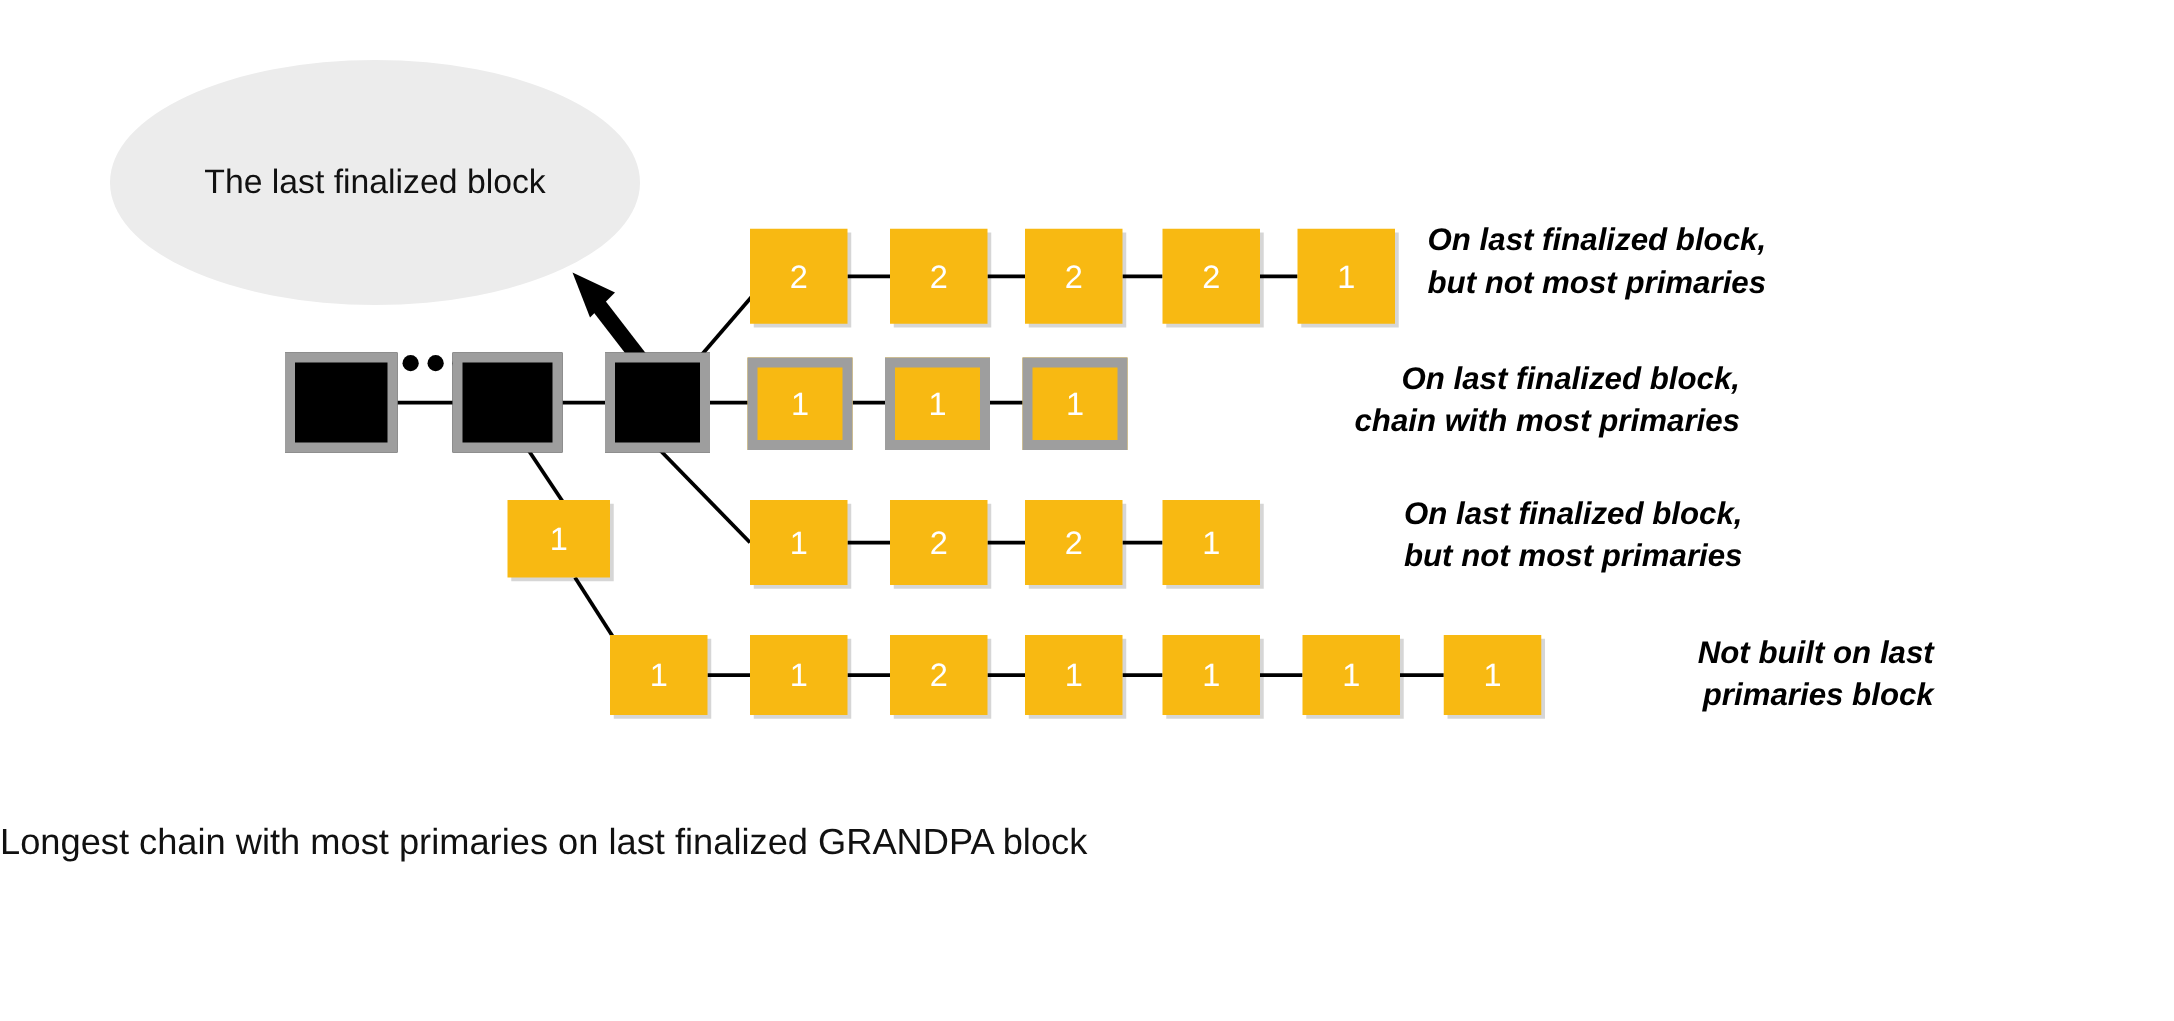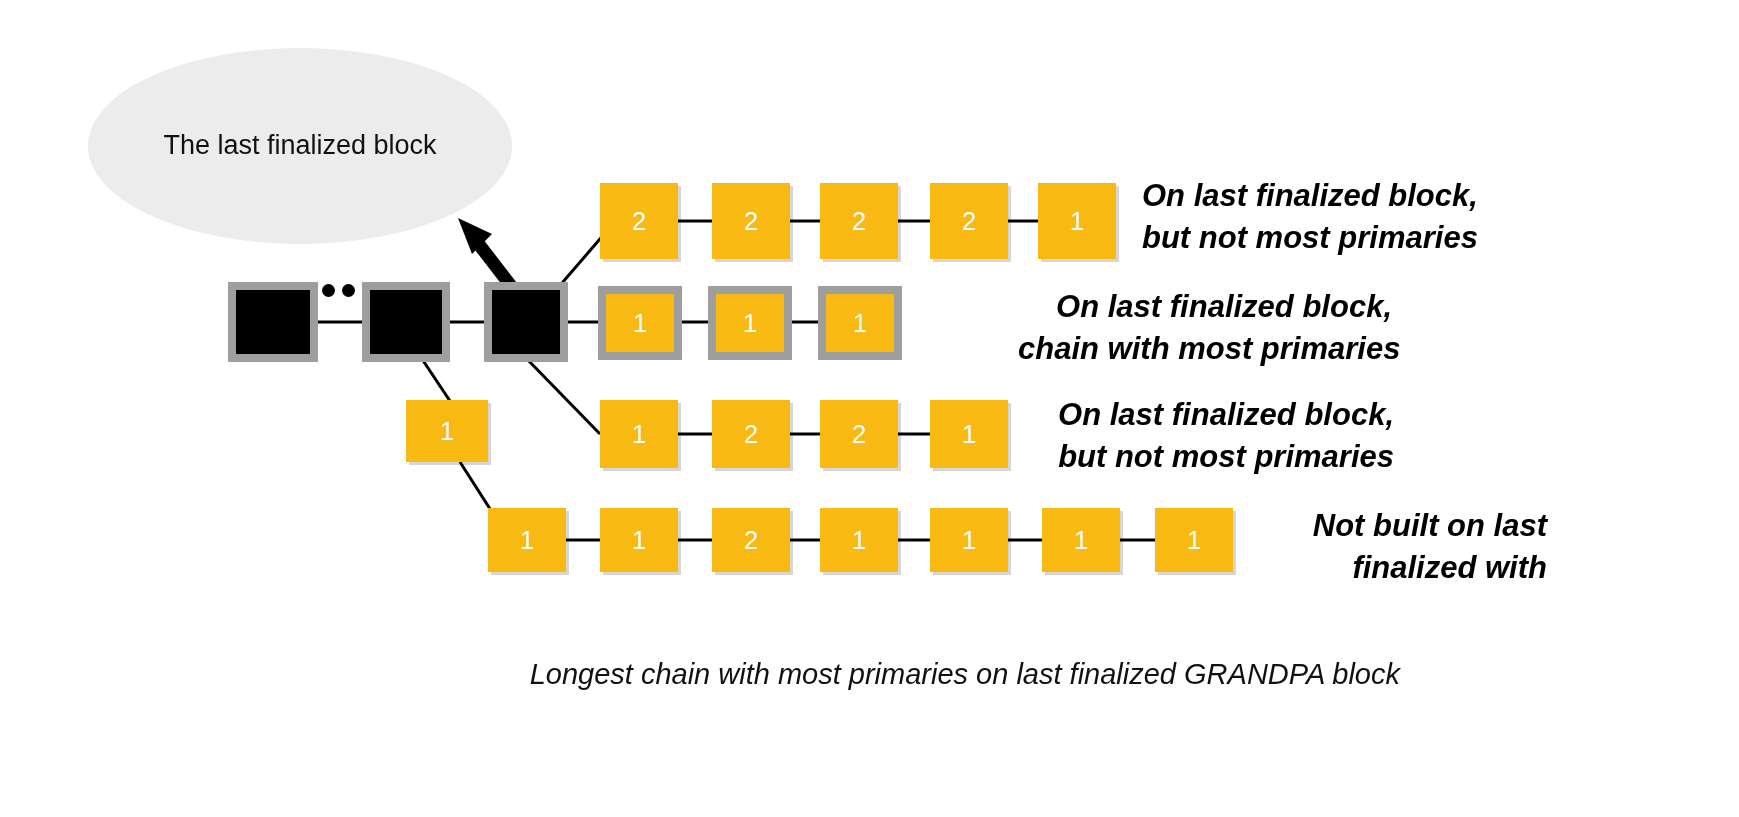--- a/index.html
+++ b/index.html
@@ -98,38 +98,37 @@
     height: 13px;
     border-radius: 50%;
     background: #000000;
   }
 
   
   .annot {
     position: absolute;
     font-style: italic;
     font-weight: bold;
-    font-size: 31px;
+    font-size: 25px;
     line-height: 1.36;
     color: #000000;
     white-space: nowrap;
   }
   .annot.right { text-align: right; }
   .annot span { display: block; }
 
   
   .caption {
     position: absolute;
     left: 0;
     top: 658px;
     width: 1400px;
-    text-align: right;
+    text-align: left;
     font-size: 29px;
     color: #111111;
-    font-style: italic;
   }
 </style>
 </head>
 <body>
 
 <div id="stage">
 
   <div class="callout">
     <div>
       <span>The last finalized block</span>
@@ -265,18 +264,18 @@
     <span>1</span>
   </div>
   <div class="block yellow" style="left:1042px; top:508px; width:78px; height:64px;">
     <span>1</span>
   </div>
   <div class="block yellow" style="left:1155px; top:508px; width:78px; height:64px;">
     <span>1</span>
   </div>
   <div class="annot right" style="left:1073px; top:505px; width:474px;">
     <span>Not built on last</span>
-    <span>finalized with</span>
+    <span>primaries block</span>
   </div>
 
   <div class="caption">Longest chain with most primaries on last finalized GRANDPA block</div>
 
 </div>
 
 </body></html>

